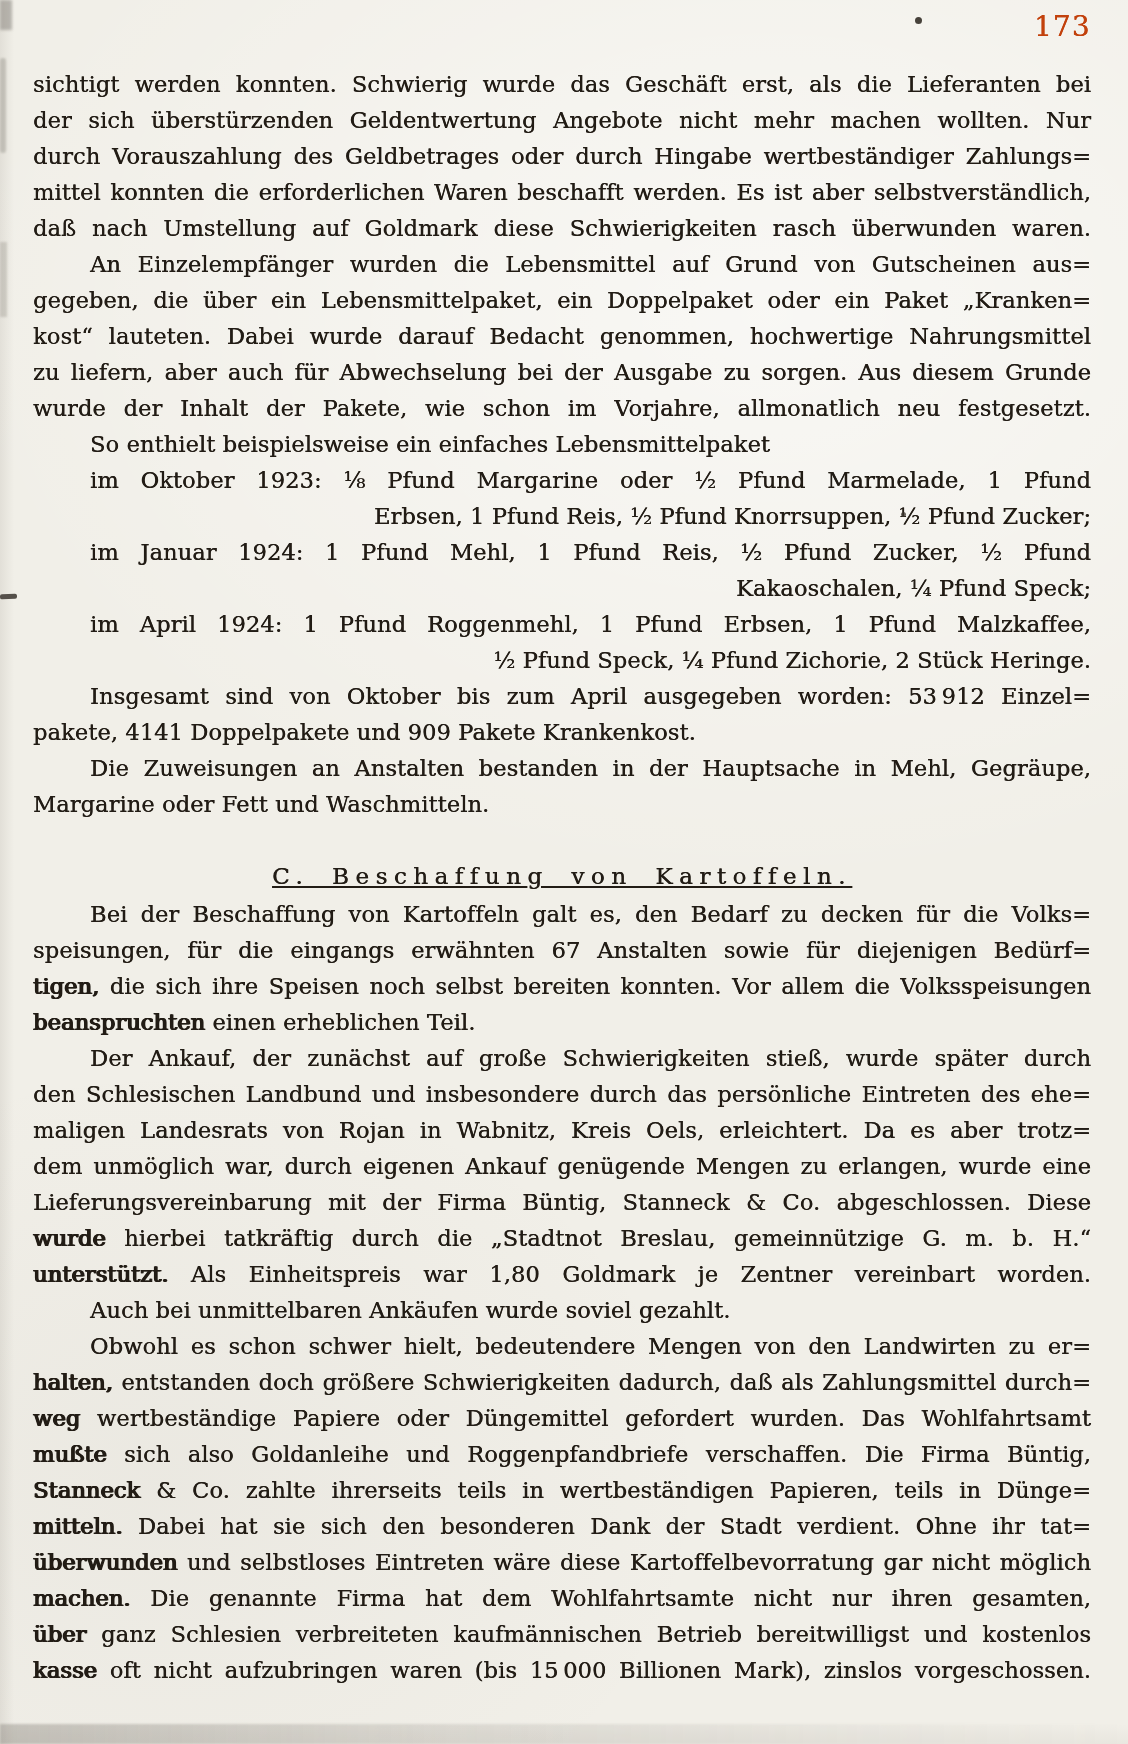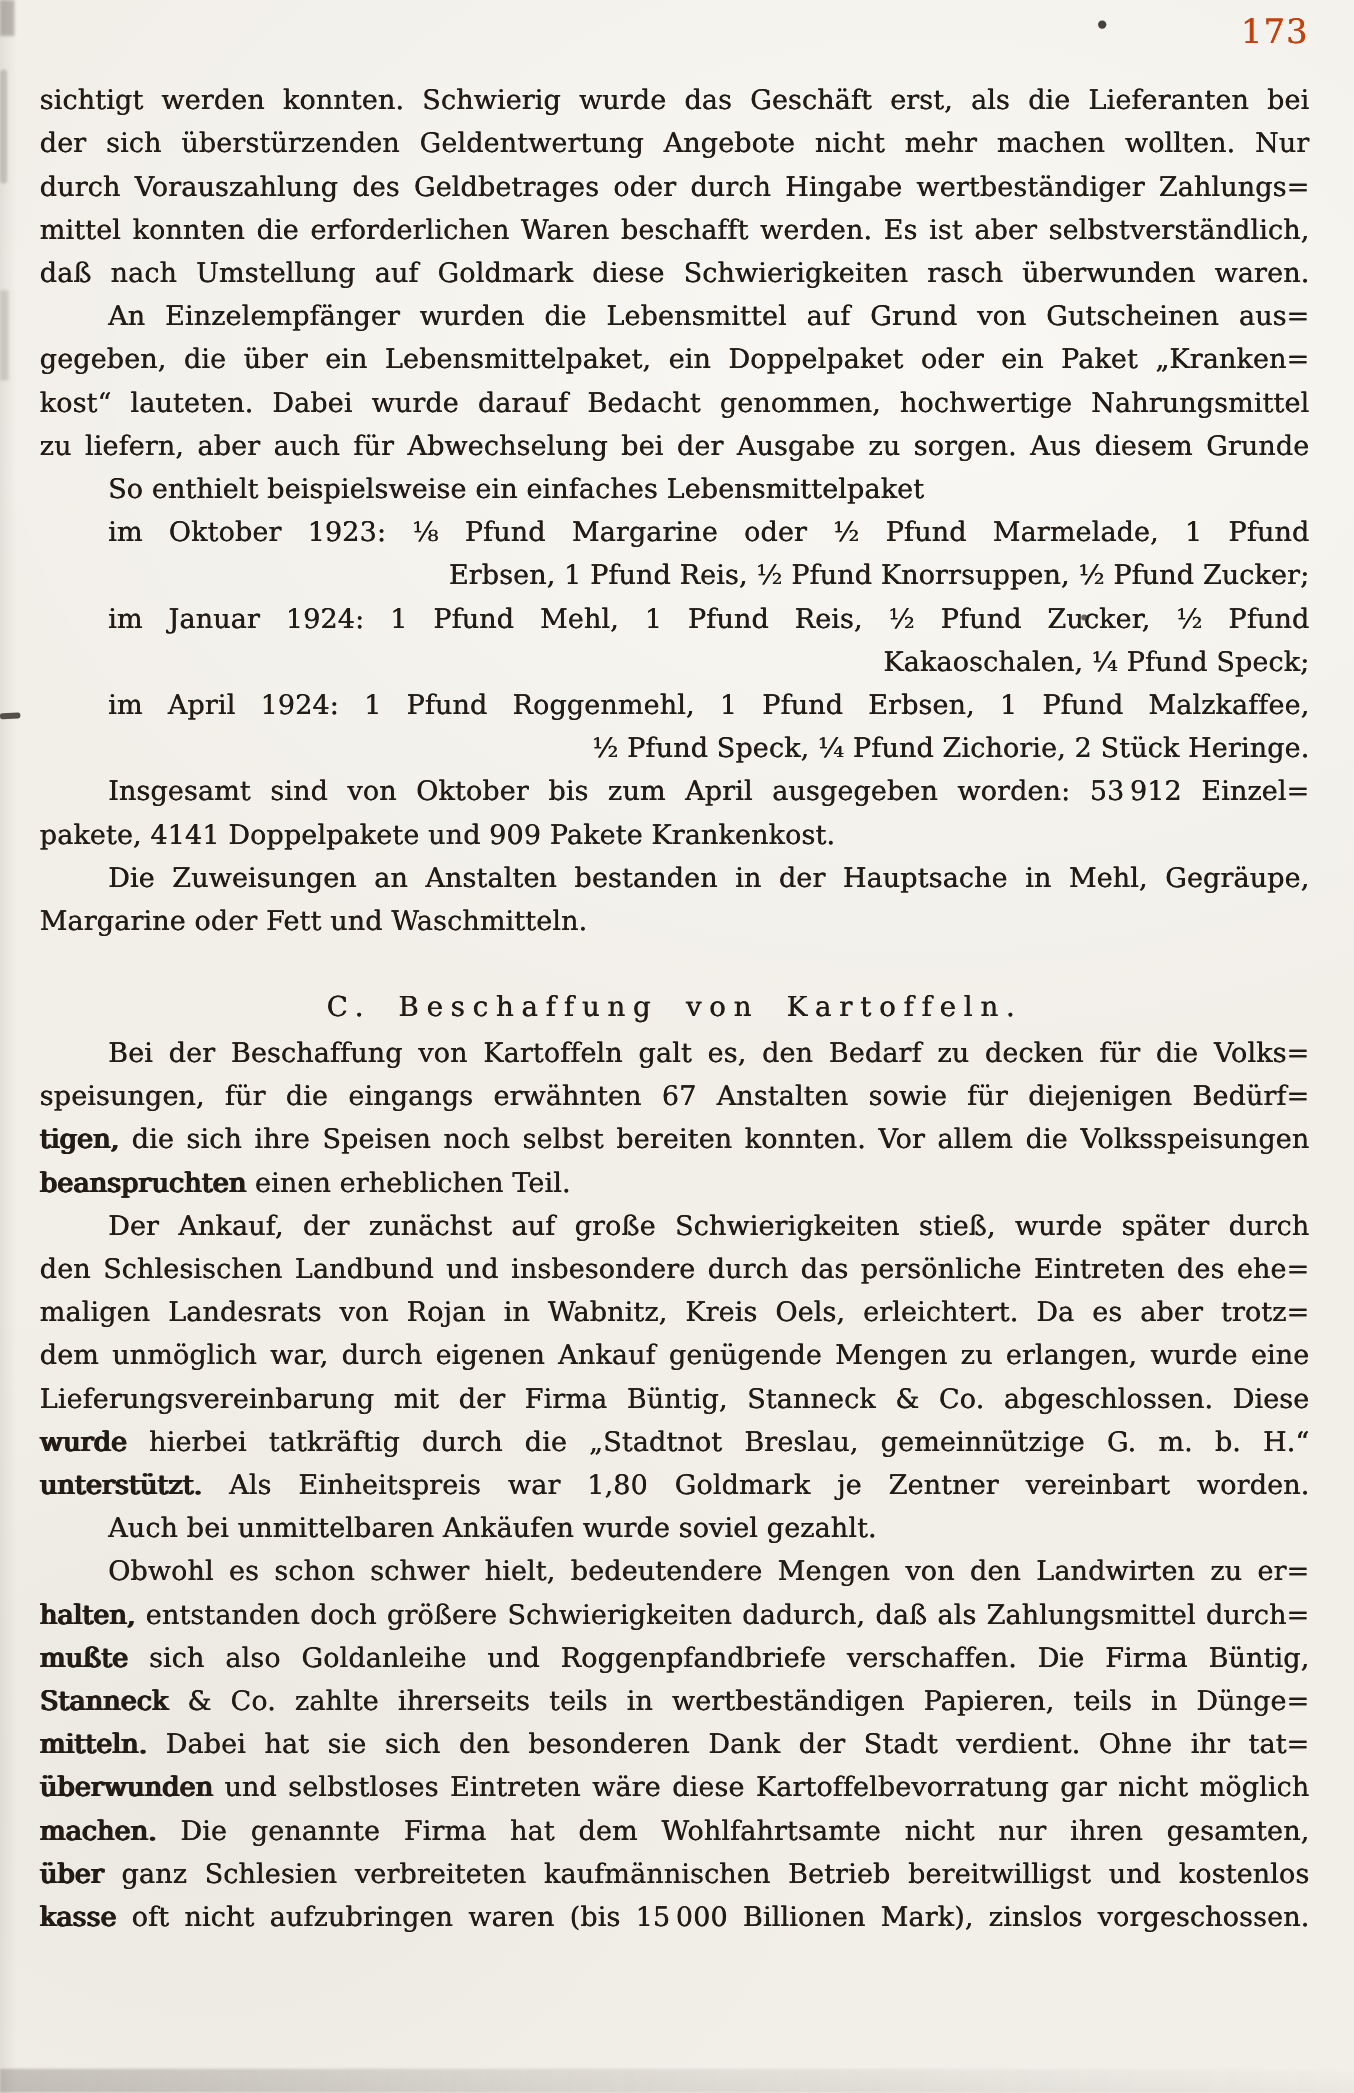--- a/index.html
+++ b/index.html
@@ -27,20 +27,21 @@
     text-align:left;
     overflow:visible;white-space:nowrap;
   }
   .just{text-align:justify;text-align-last:justify;white-space:normal;}
   .ind-p{padding-left:57px;}
   .ind-c{padding-left:113px;text-align:right;}
   .heading{
     height:36px;line-height:36px;margin-top:36px;margin-bottom:2px;
     text-align:center;font-size:23px;letter-spacing:6.5px;word-spacing:9px;
     text-shadow:0.4px 0 currentColor;
+    text-decoration:underline;
   }
   .sm{text-shadow:1.1px 0 currentColor,-0.5px 0 currentColor,0.35px 0 currentColor;text-align:right;}
   
   .speck-dot{position:absolute;left:915px;top:17px;width:7px;height:7px;border-radius:50%;background:#46413a;}
   .dash-left{position:absolute;left:0;top:594px;width:17px;height:5px;background:#55504a;border-radius:2px;transform:rotate(-3deg);}
   .dot-after{position:absolute;left:901px;top:512px;width:5px;height:5px;border-radius:50%;background:rgba(60,54,46,.75);}
   .edge1{position:absolute;left:0;top:58px;width:6px;height:95px;background:rgba(70,64,56,.22);border-radius:3px;filter:blur(1px);}
   .edge2{position:absolute;left:0;top:242px;width:7px;height:75px;background:rgba(70,64,56,.18);filter:blur(1.2px);}
   .corner{position:absolute;left:0;top:0;width:12px;height:30px;background:rgba(60,54,48,.3);filter:blur(1.5px);}
   .bottom-band{position:absolute;left:0;top:1724px;width:1128px;height:20px;
@@ -55,20 +56,21 @@
   <main id="text-block">
       <div class="line just">sichtigt werden konnten. Schwierig wurde das Geschäft erst, als die Lieferanten bei</div>
       <div class="line just">der sich überstürzenden Geldentwertung Angebote nicht mehr machen wollten.  Nur</div>
       <div class="line just">durch Vorauszahlung des Geldbetrages oder durch Hingabe wertbeständiger Zahlungs=</div>
       <div class="line just">mittel konnten die erforderlichen Waren beschafft werden. Es ist aber selbstverständlich,</div>
       <div class="line just">daß nach Umstellung auf Goldmark diese Schwierigkeiten rasch überwunden waren.</div>
       <div class="line ind-p just">An Einzelempfänger wurden die Lebensmittel auf Grund von Gutscheinen aus=</div>
       <div class="line just">gegeben, die über ein Lebensmittelpaket, ein Doppelpaket oder ein Paket „Kranken=</div>
       <div class="line just">kost“ lauteten. Dabei wurde darauf Bedacht genommen, hochwertige Nahrungsmittel</div>
       <div class="line just">zu liefern, aber auch für Abwechselung bei der Ausgabe zu sorgen. Aus diesem Grunde</div>
+      <div class="line just">wurde der Inhalt der Pakete, wie schon im Vorjahre, allmonatlich neu festgesetzt.</div>
       <div class="line ind-p">So enthielt beispielsweise ein einfaches Lebensmittelpaket</div>
       <div class="line ind-p just">im Oktober 1923: ⅛ Pfund Margarine oder ½ Pfund Marmelade, 1 Pfund</div>
       <div class="line ind-c">Erbsen, 1 Pfund Reis, ½ Pfund Knorrsuppen, ½ Pfund Zucker;</div>
       <div class="line ind-p just">im Januar 1924: 1 Pfund Mehl, 1 Pfund Reis, ½ Pfund Zucker, ½ Pfund</div>
       <div class="line ind-c">Kakaoschalen, ¼ Pfund Speck;</div>
       <div class="line ind-p just">im April 1924: 1 Pfund Roggenmehl, 1 Pfund Erbsen, 1 Pfund Malzkaffee,</div>
       <div class="line ind-c">½ Pfund Speck, ¼ Pfund Zichorie, 2 Stück Heringe.</div>
       <div class="line ind-p just">Insgesamt sind von Oktober bis zum April ausgegeben worden: 53 912 Einzel=</div>
       <div class="line">pakete, 4141 Doppelpakete und 909 Pakete Krankenkost.</div>
       <div class="line ind-p just">Die Zuweisungen an Anstalten bestanden in der Hauptsache in Mehl, Gegräupe,</div>
@@ -81,20 +83,21 @@
       <div class="line ind-p just">Der Ankauf, der zunächst auf große Schwierigkeiten stieß, wurde später durch</div>
       <div class="line just">den Schlesischen Landbund und insbesondere durch das persönliche Eintreten des ehe=</div>
       <div class="line just">maligen Landesrats von Rojan in Wabnitz, Kreis Oels, erleichtert.  Da es aber trotz=</div>
       <div class="line just">dem unmöglich war, durch eigenen Ankauf genügende Mengen zu erlangen, wurde eine</div>
       <div class="line just">Lieferungsvereinbarung mit der Firma Büntig, Stanneck &amp; Co. abgeschlossen.  Diese</div>
       <div class="line just"><span class="sm">wurde</span> hierbei tatkräftig durch die „Stadtnot Breslau, gemeinnützige G. m. b. H.“</div>
       <div class="line just"><span class="sm">unterstützt.</span> Als Einheitspreis war 1,80 Goldmark je Zentner vereinbart worden.</div>
       <div class="line ind-p">Auch bei unmittelbaren Ankäufen wurde soviel gezahlt.</div>
       <div class="line ind-p just">Obwohl es schon schwer hielt, bedeutendere Mengen von den Landwirten zu er=</div>
       <div class="line just"><span class="sm">halten,</span> entstanden doch größere Schwierigkeiten dadurch, daß als Zahlungsmittel durch=</div>
+      <div class="line just"><span class="sm">weg</span> wertbeständige Papiere oder Düngemittel gefordert wurden.  Das Wohlfahrtsamt</div>
       <div class="line just"><span class="sm">mußte</span> sich also Goldanleihe und Roggenpfandbriefe verschaffen.  Die Firma Büntig,</div>
       <div class="line just"><span class="sm">Stanneck</span> &amp; Co. zahlte ihrerseits teils in wertbeständigen Papieren, teils in Dünge=</div>
       <div class="line just"><span class="sm">mitteln.</span>  Dabei hat sie sich den besonderen Dank der Stadt verdient.  Ohne ihr tat=</div>
       <div class="line just"><span class="sm">überwunden</span> und selbstloses Eintreten wäre diese Kartoffelbevorratung gar nicht möglich</div>
       <div class="line just"><span class="sm">machen.</span> Die genannte Firma hat dem Wohlfahrtsamte nicht nur ihren gesamten,</div>
       <div class="line just"><span class="sm">über</span> ganz Schlesien verbreiteten kaufmännischen Betrieb bereitwilligst und kostenlos</div>
       <div class="line just"><span class="sm">kasse</span> oft nicht aufzubringen waren (bis 15 000 Billionen Mark), zinslos vorgeschossen.</div>
     </main>
 
   <div class="corner"></div>

